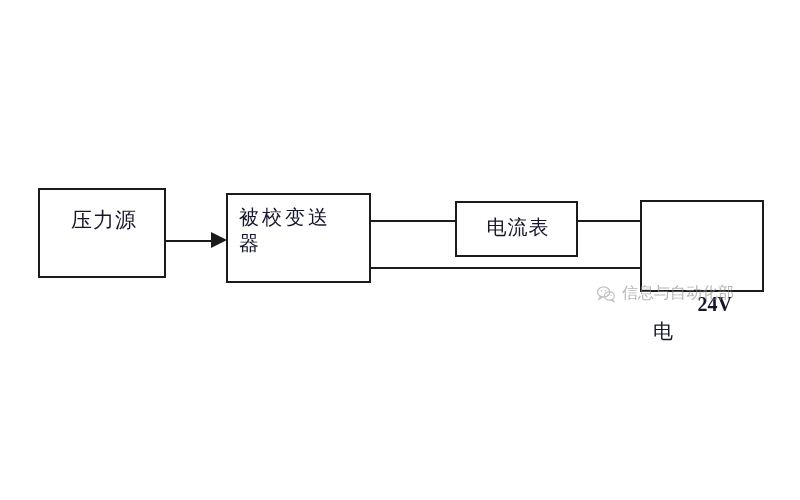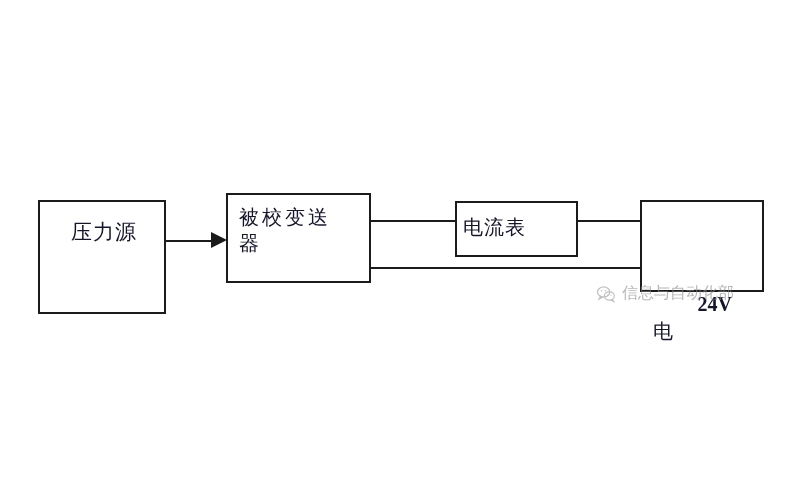--- a/index.html
+++ b/index.html
@@ -28,33 +28,33 @@
   .block-label {
     position: absolute;
     box-sizing: border-box;
     color: #15152b;
     font-family: "Liberation Sans", sans-serif;
     white-space: pre-wrap;
     line-height: 1.32;
   }
 
   
-  #box-source        { left: 38px;  top: 200px; width: 128px; height: 114px; }
+  #box-source        { left: 38px;  top: 188px; width: 128px; height: 90px; }
   #box-source-label  { left: 10px;  top: 16px;  width: 108px; height: 30px;
                        font-size: 21px; text-align: center; letter-spacing: 1px; }
 
   
   #box-transmitter       { left: 226px; top: 193px; width: 145px; height: 90px; }
   #box-transmitter-label { left: 11px;  top: 9px;   width: 126px; height: 70px;
                            font-size: 20px; text-align: left; letter-spacing: 3px; }
 
   
   #box-ammeter       { left: 455px; top: 201px; width: 123px; height: 56px; }
   #box-ammeter-label { left: 6px;   top: 11px;  width: 110px; height: 30px;
-                       font-size: 20px; text-align: left; letter-spacing: 1px; }
+                       font-size: 20px; text-align: center; letter-spacing: 1px; }
 
   
   #box-psu       { left: 640px; top: 200px; width: 124px; height: 92px; }
   #box-psu-label { left: 11px;  top: 10px;  width: 110px; height: 74px;
                    font-size: 20px; text-align: left; }
   #box-psu-label .psu-line1 { display: block; }
   #box-psu-label .psu-num   { font-family: "Liberation Serif", serif; font-weight: 600; }
   #box-psu-label .psu-gap   { display: inline-block; width: 13px; }
   #box-psu-label .psu-line2 { display: block; }
 

